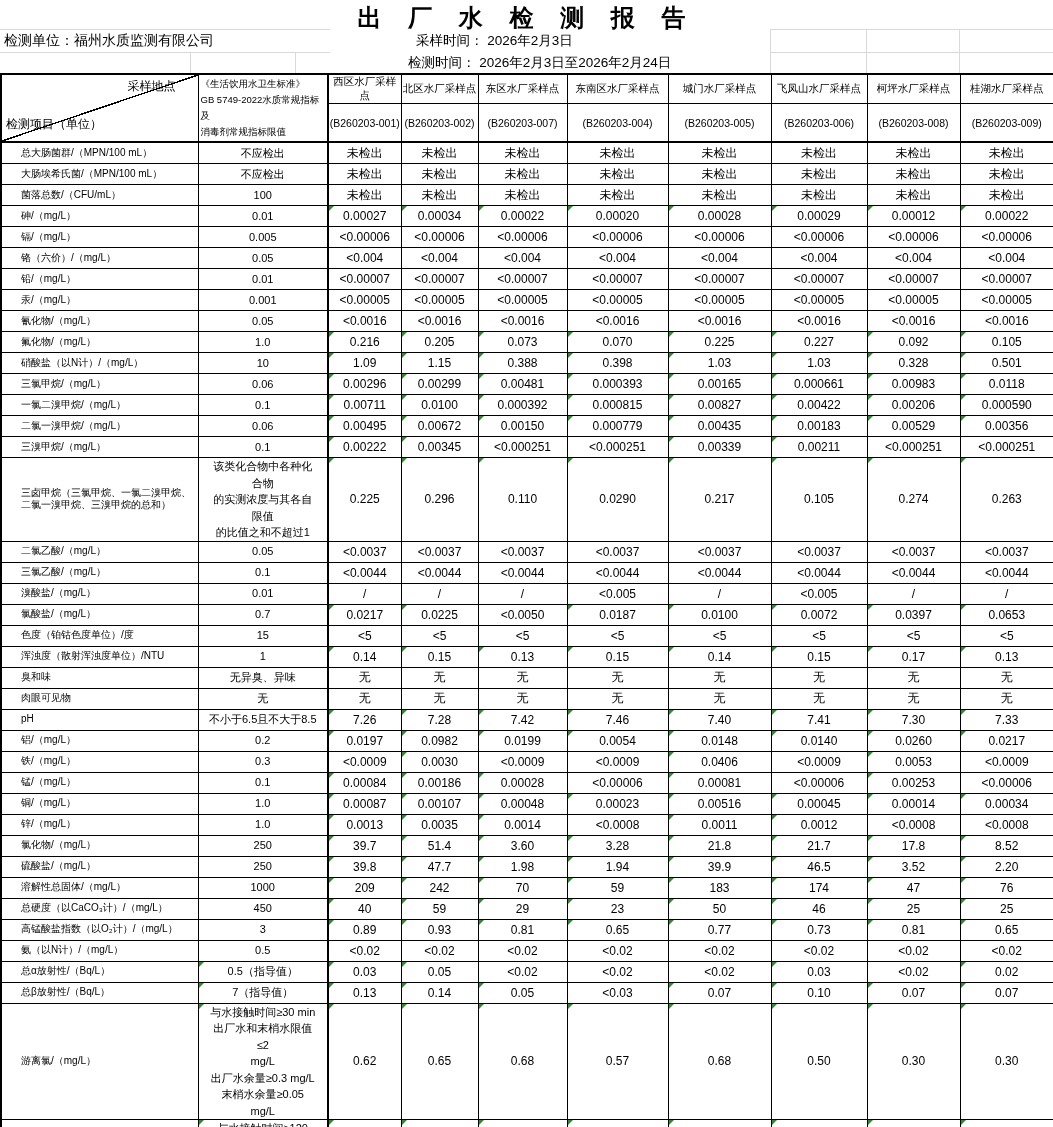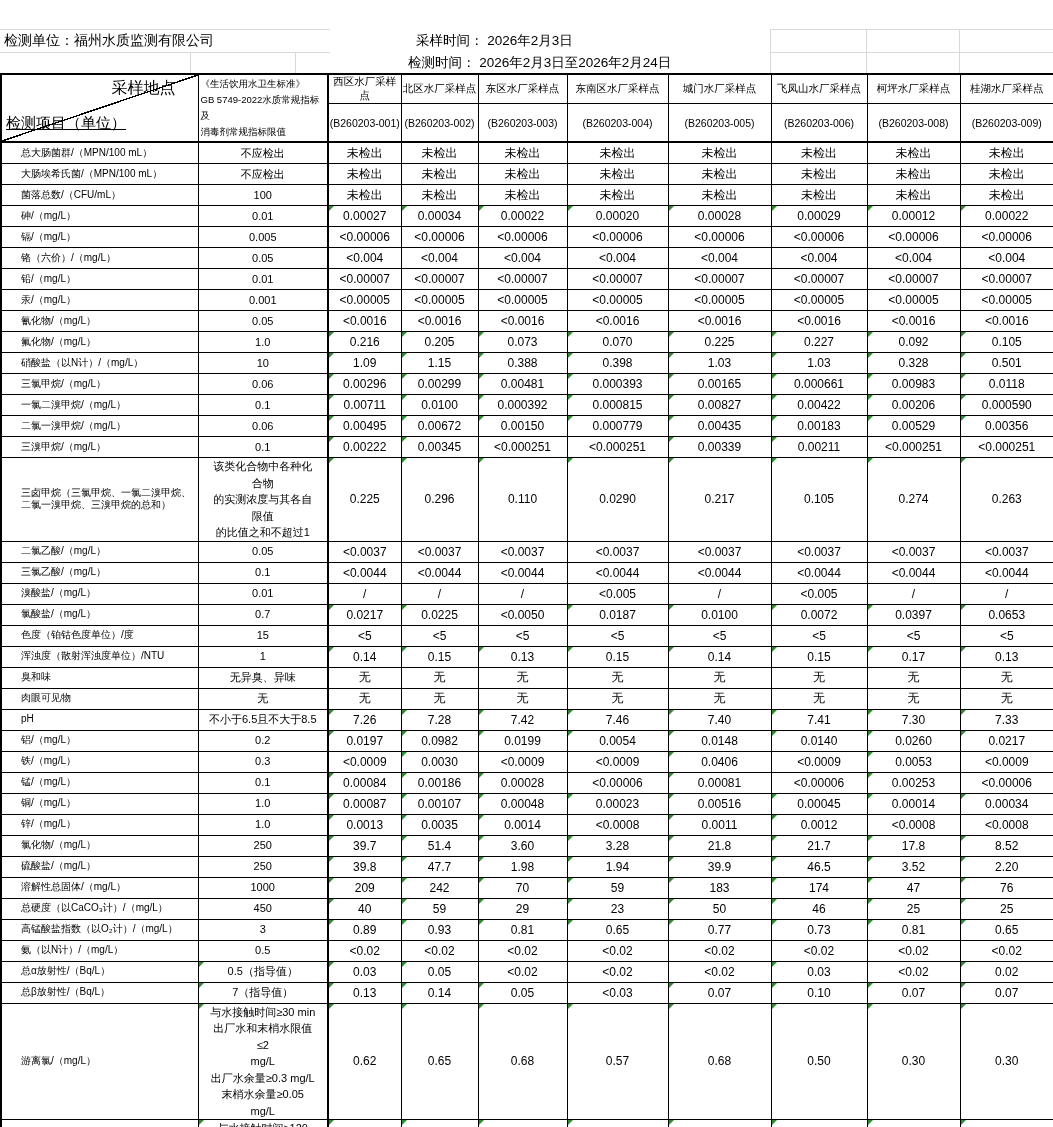--- a/index.html
+++ b/index.html
@@ -17,42 +17,43 @@
   table.report{position:absolute;top:73px;left:0;width:1053px;table-layout:fixed;
       border-collapse:collapse;border:2px solid #000;border-bottom:3px solid #000;
       background:#fff;}
   .report th,.report td{border:1px solid #000;overflow:hidden;position:relative;
       padding:0;vertical-align:middle;font-weight:normal;background:#fff;}
 
   th.corner{background:
       linear-gradient(to bottom right,#fff calc(50% - 0.7px),#000 calc(50% - 0.7px),
       #000 calc(50% + 0.7px),#fff calc(50% + 0.7px));
       border-bottom:2px solid #000;}
-  .corner-top{position:absolute;top:3px;right:22px;font-size:16px;margin-left:18px;}
-  .corner-bottom{position:absolute;bottom:8px;left:4px;font-size:15px;text-decoration:underline;}
+  .corner-top{position:absolute;top:3px;right:22px;font-size:12px;margin-left:18px;}
+  .corner-bottom{position:absolute;bottom:8px;left:4px;font-size:12px;}
 
   th.gb{font-size:9.5px;line-height:1.7;text-align:left;white-space:pre-line;
       border-right:2px solid #000;border-bottom:2px solid #000;padding:0 2px;}
 
   th.st-name{font-size:10.5px;height:22px;text-align:center;}
   th.st-code{font-size:10.5px;height:37px;text-align:center;border-bottom:2px solid #000;}
 
   td.item{font-size:10px;text-align:left;padding:0 2px 0 19px;height:20px;line-height:1.25;}
   td.limit{font-size:11px;text-align:center;white-space:pre-line;line-height:1.5;
       border-right:2px solid #000;padding:0 10px;}
   td.val{font-size:12px;text-align:center;}
 
   .flag::before{content:"";position:absolute;top:0;left:0;width:0;height:0;
       border-top:5px solid var(--flag,#2e8b2e);border-right:5px solid transparent;}
 </style>
 </head>
 <body>
 
 <div class="canvas">
 
+  <div class="title">出 厂 水 检 测 报 告</div>
   <div class="info-unit">检测单位：福州水质监测有限公司</div>
   <div class="info-sample">采样时间：  2026年2月3日</div>
   <div class="info-test">检测时间：  2026年2月3日至2026年2月24日</div>
 
   <div class="gl" style="left:0;top:29px;width:330px;height:1px;"></div>
   <div class="gl" style="left:770px;top:29px;width:283px;height:1px;"></div>
   <div class="gl" style="left:0;top:52px;width:330px;height:1px;"></div>
   <div class="gl" style="left:770px;top:52px;width:283px;height:1px;"></div>
   <div class="gl" style="left:190px;top:52px;width:1px;height:21px;"></div>
   <div class="gl" style="left:295px;top:52px;width:1px;height:21px;"></div>
@@ -87,21 +88,21 @@
           <th class="st-name">东区水厂采样点</th>
           <th class="st-name">东南区水厂采样点</th>
           <th class="st-name">城门水厂采样点</th>
           <th class="st-name">飞凤山水厂采样点</th>
           <th class="st-name">柯坪水厂采样点</th>
           <th class="st-name">桂湖水厂采样点</th>
         </tr>
       <tr>
           <th class="st-code">(B260203-001)</th>
           <th class="st-code">(B260203-002)</th>
-          <th class="st-code">(B260203-003)</th>
+          <th class="st-code">(B260203-007)</th>
           <th class="st-code">(B260203-004)</th>
           <th class="st-code">(B260203-005)</th>
           <th class="st-code">(B260203-006)</th>
           <th class="st-code">(B260203-008)</th>
           <th class="st-code">(B260203-009)</th>
         </tr>
     </thead>
     <tbody>
         <tr>
           <td class="item">总大肠菌群/（MPN/100 mL）</td>

